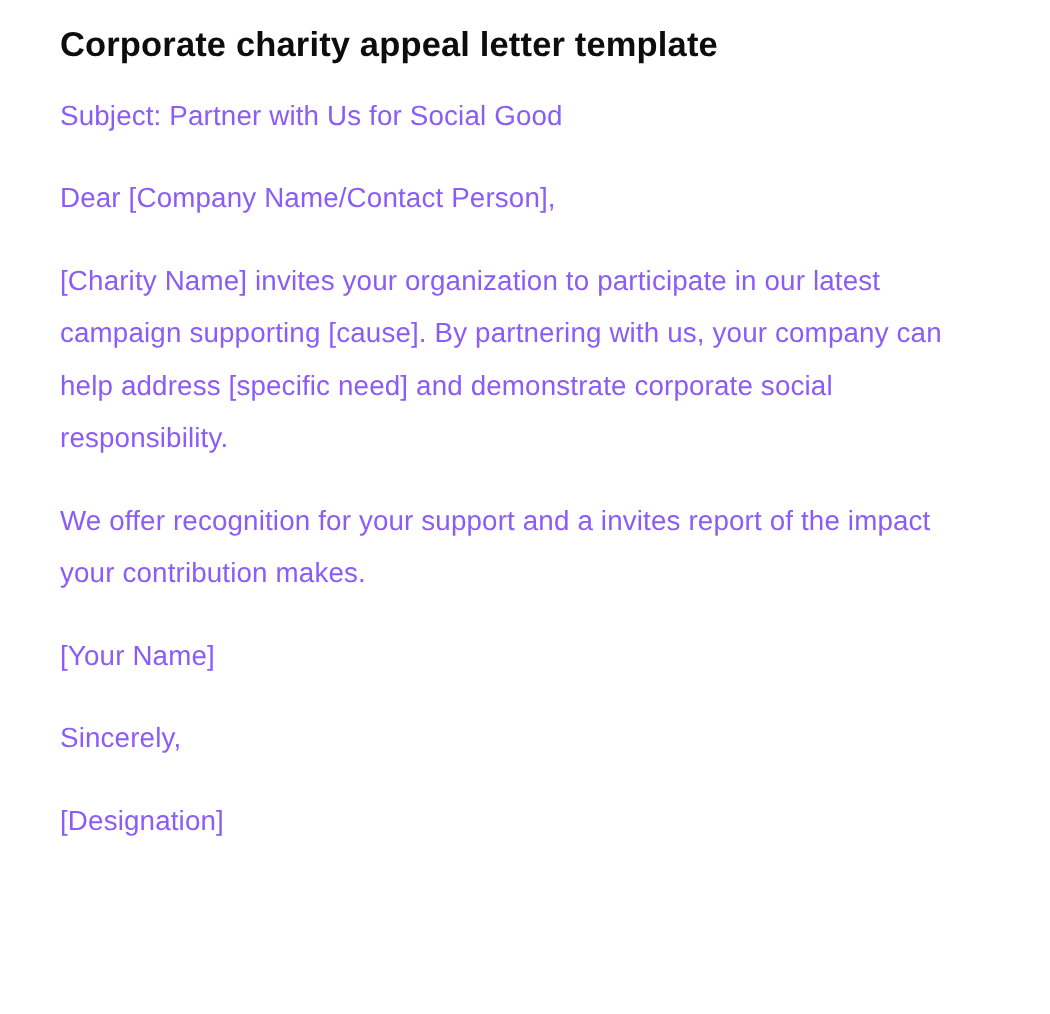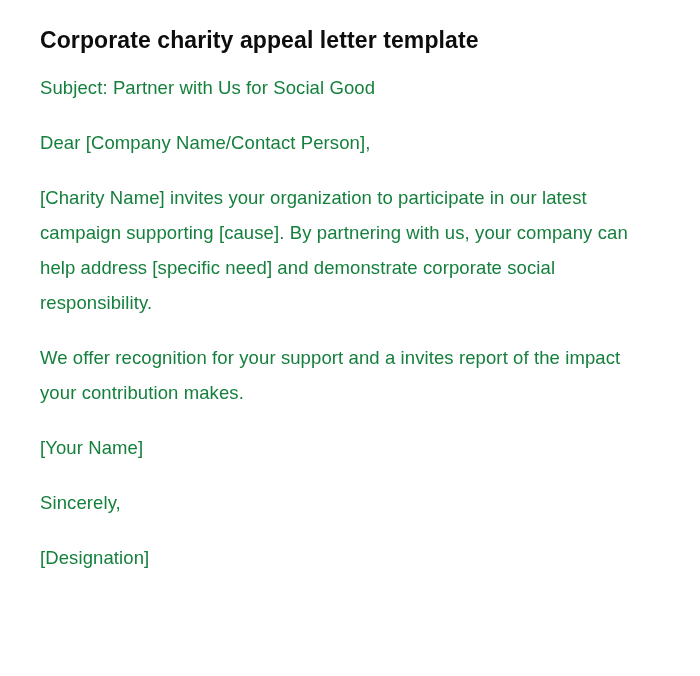--- a/index.html
+++ b/index.html
@@ -5,36 +5,36 @@
   * { box-sizing: border-box; }
   html, body { margin: 0; padding: 0; }
   body {
     width: 700px;
     height: 676px;
     background: #ffffff;
     font-family: "Liberation Sans", "DejaVu Sans", sans-serif;
     overflow: hidden;
   }
   .doc {
-    padding: 26px 40px 0 40px;
+    padding: 15px 40px 0 40px;
     width: 700px;
   }
   .doc-title {
     font-size: 23px;
     line-height: 28px;
     font-weight: 700;
     color: #0d0d0d;
     margin: 0 0 16px 0;
     letter-spacing: 0.1px;
   }
   .doc-paragraph {
     font-size: 18.5px;
     line-height: 35px;
     font-weight: 400;
-    color: #15803d;
+    color: #8b5cf6;
     margin: 0 0 20px 0;
     max-width: 600px;
     letter-spacing: 0.1px;
   }
 </style>
 </head>
 <body>
 
 <div class="doc">
   <h1 class="doc-title">Corporate charity appeal letter template</h1>

